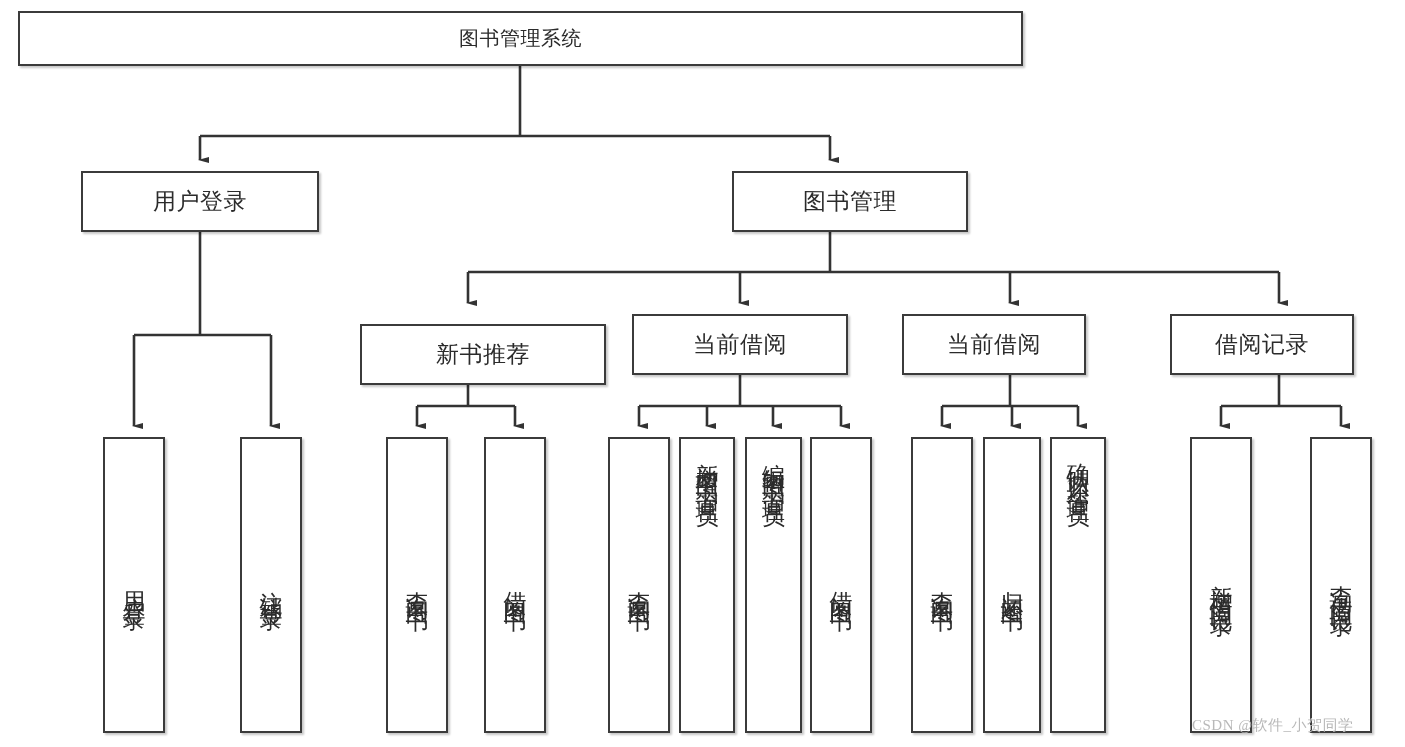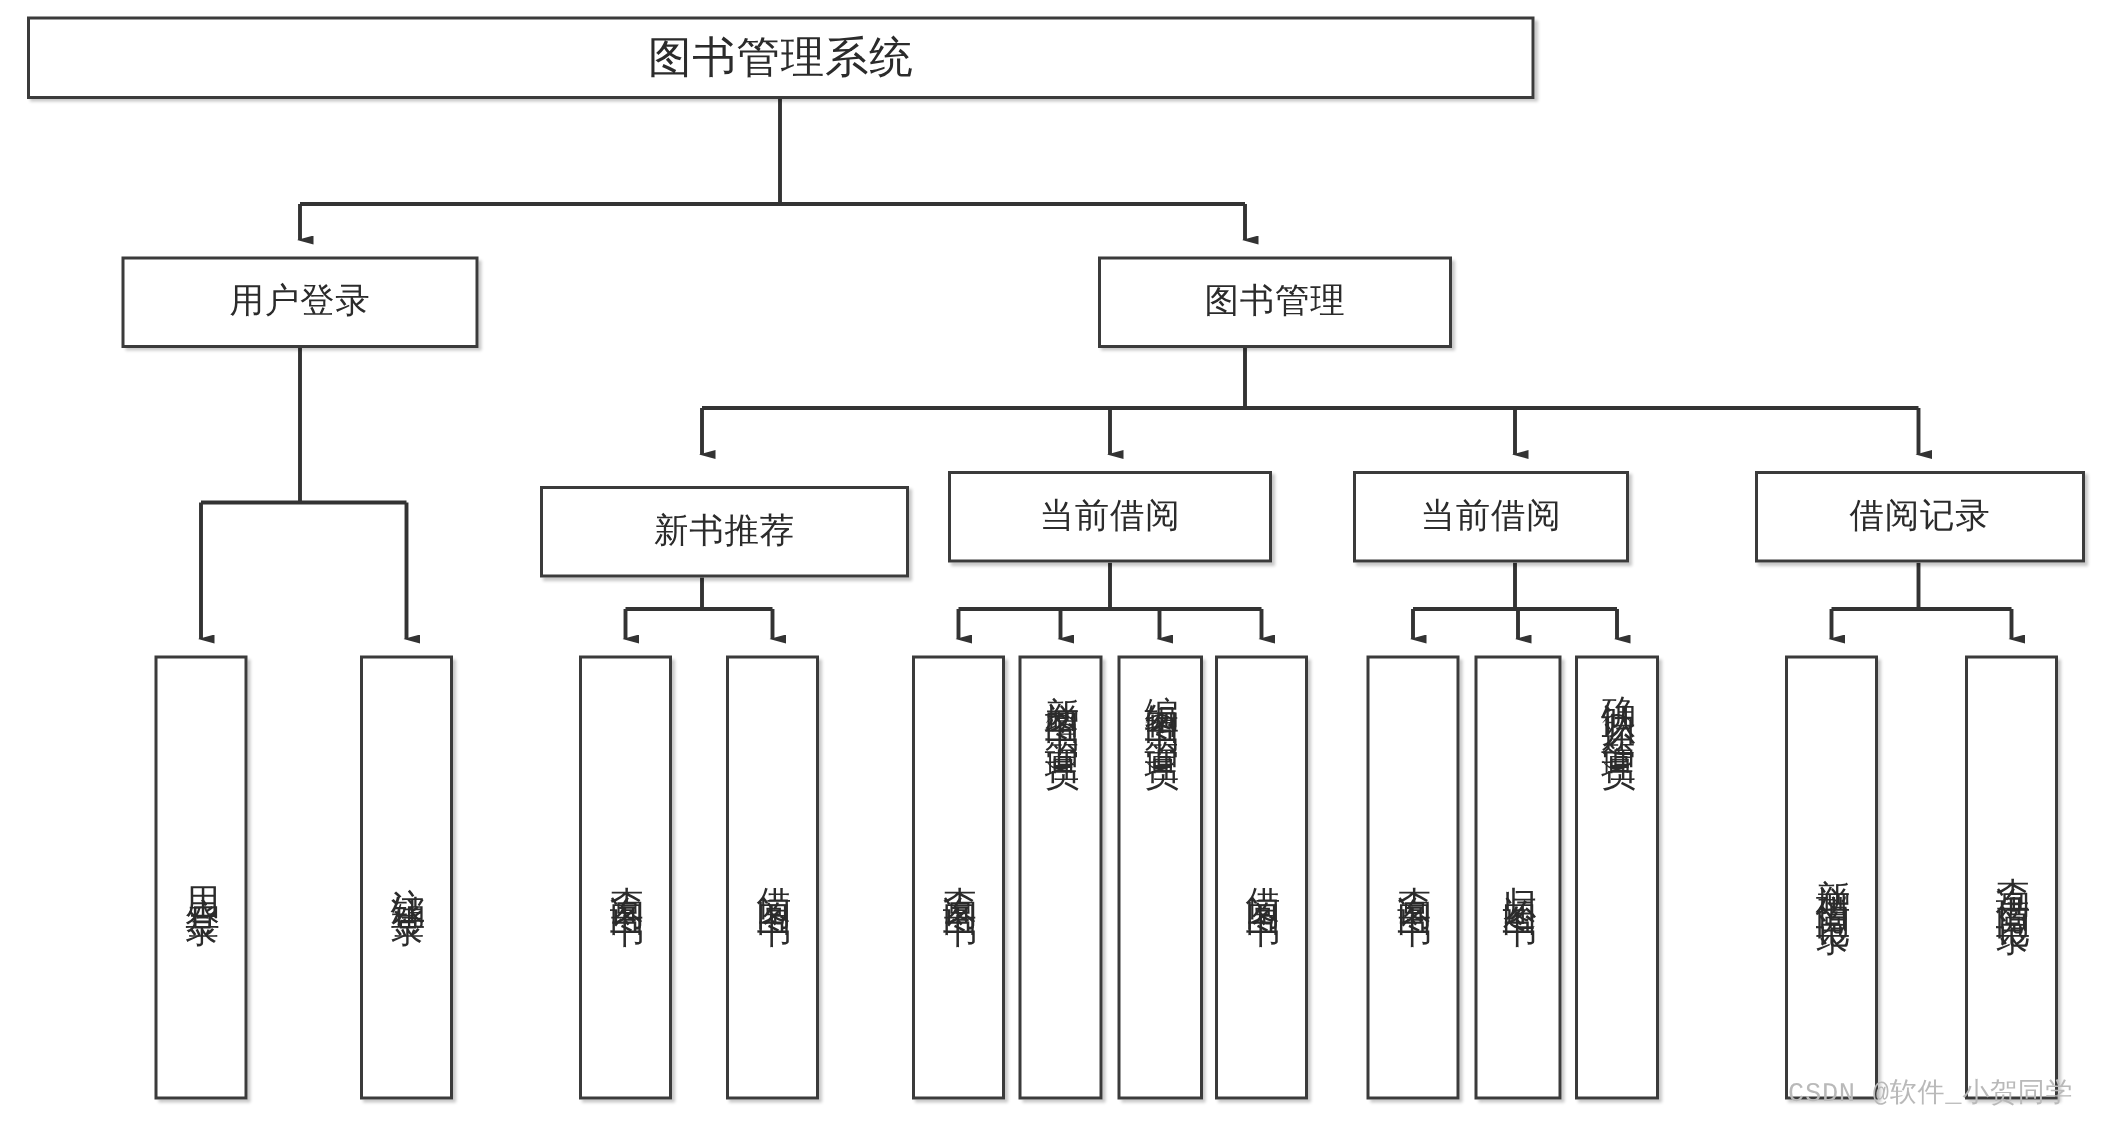--- a/index.html
+++ b/index.html
@@ -42,21 +42,21 @@
     line-height: 1.05;
     letter-spacing: 0.5px;
     color: #2b2b2b;
     white-space: nowrap;
   }
   
   .h-node .node-label {
     font-size: 23px;
   }
   #node-root .node-label {
-    font-size: 29px;
+    font-size: 20px;
   }
   
   .v-node {
     align-items: flex-start;
     justify-content: center;
     padding-top: 6px;
   }
   .v-node .node-label {
     writing-mode: vertical-rl;
     text-orientation: upright;
@@ -65,24 +65,24 @@
     letter-spacing: 6px;
     white-space: nowrap;
   }
   .v-node.v-center {
     align-items: center;
     padding-top: 0;
   }
   .watermark {
     position: absolute;
     color: #b9b9b9;
-    font-size: 18px;
+    font-size: 15px;
     letter-spacing: 0.5px;
     white-space: nowrap;
-    font-family: Liberation Mono, monospace;
+    font-family: Liberation Serif, serif;
     text-align: right;
   }
 </style>
 </head>
 <body>
 
 <div id="canvas">
 
   <svg id="wires" viewBox="0 0 1405 747">
     <defs>
@@ -147,21 +147,21 @@
 
   <div class="node h-node" style="left:360px; top:324px; width:246px; height:61px;align-items:center;">
     <span class="node-label">新书推荐</span>
   </div>
   <div class="node h-node" style="left:632px; top:314px; width:216px; height:61px;">
     <span class="node-label">当前借阅</span>
   </div>
   <div class="node h-node" style="left:902px; top:314px; width:184px; height:61px;">
     <span class="node-label">当前借阅</span>
   </div>
-  <div class="node h-node" style="left:1170px; top:314px; width:220px; height:61px;">
+  <div class="node h-node" style="left:1170px; top:314px; width:184px; height:61px;">
     <span class="node-label">借阅记录</span>
   </div>
 
   <div class="node v-node v-center" style="left:103px; top:437px; width:62px; height:296px;">
     <span class="node-label">用户登录</span>
   </div>
   <div class="node v-node v-center" style="left:240px; top:437px; width:62px; height:296px;">
     <span class="node-label">注销登录</span>
   </div>
 

